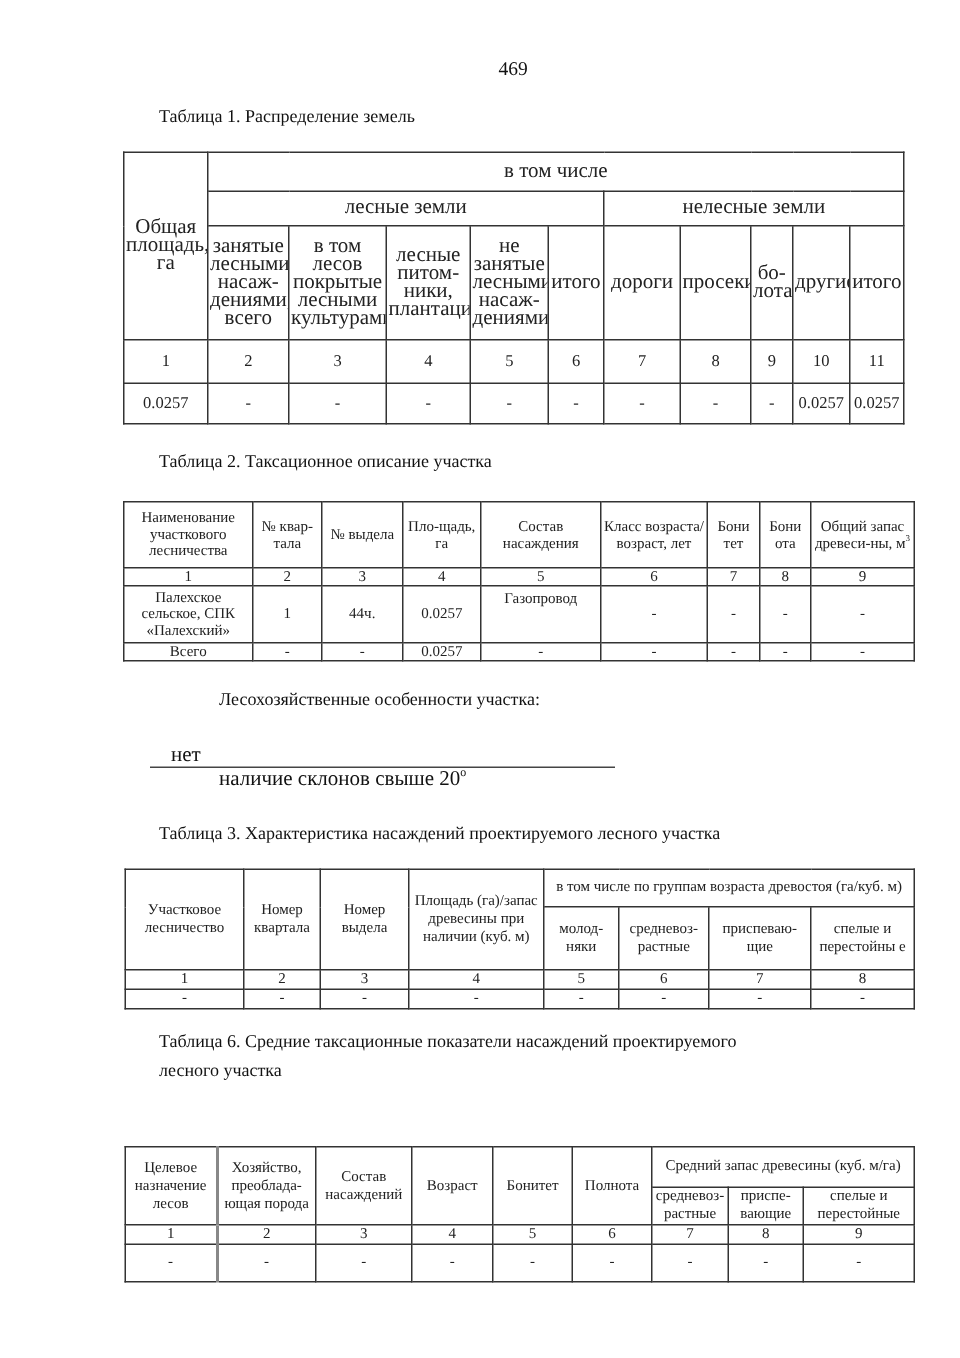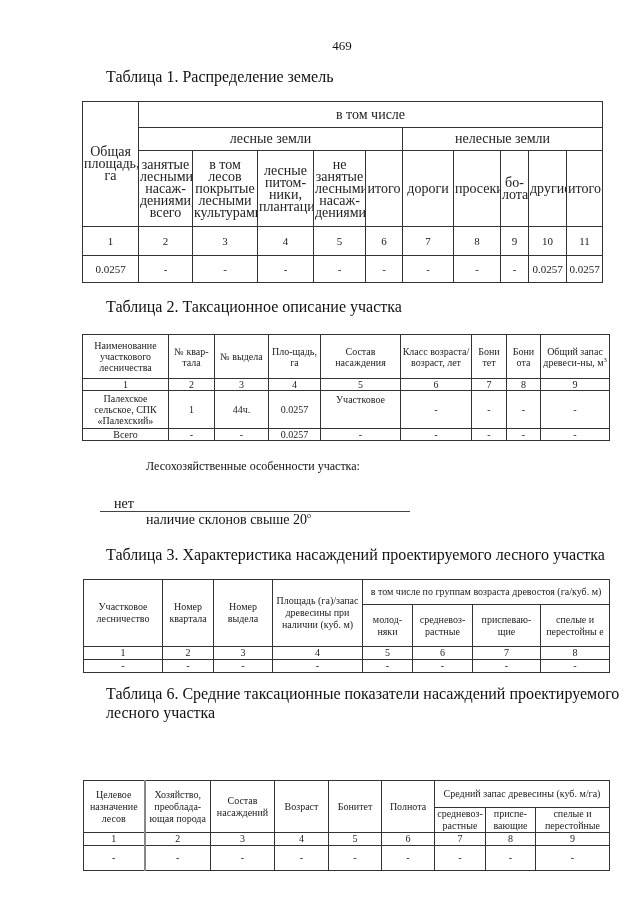--- a/index.html
+++ b/index.html
@@ -1,20 +1,20 @@
 <!DOCTYPE html>
 <html><head>
 <meta charset="utf-8">
 <style>
   html, body { margin:0; padding:0; background:#ffffff; }
   body { width:640px; height:905px; position:relative; overflow:hidden;
          font-family:"Liberation Serif","DejaVu Serif",serif; color:#111; }
   .abs { position:absolute;margin-left:22px; }
   .page-num { left:0; width:640px; top:38px; text-align:center; font-size:13px; }
-  .caption { font-size:16px; line-height:18px; white-space:nowrap; }
+  .caption { font-size:12px; line-height:18px; white-space:nowrap; }
   table { border-collapse:collapse; position:absolute; table-layout:fixed; }
   td { border:1px solid #333; padding:0 1px; text-align:center; vertical-align:middle;
        font-size:10px; line-height:11px; color:#222; overflow:hidden; }
   .t1 td { font-size:14px; line-height:12px; }
   .t1 .num td, .t1 .val td { font-size:11px; }
   .t2 td { font-size:10px; line-height:11px; }
   .t3 td { font-size:10px; line-height:12px; }
   .t4 td { font-size:10px; line-height:12px; }
   .thick-l { border-left:2px solid #888; }
   .top-align { vertical-align:top; padding-top:3px; }
@@ -129,21 +129,21 @@
     <td>6</td>
     <td>7</td>
     <td>8</td>
     <td>9</td>
   </tr>
   <tr style="height:38px">
     <td>Палехское сельское, СПК «Палехский»</td>
     <td>1</td>
     <td>44ч.</td>
     <td>0.0257</td>
-    <td class="top-align">Участковое</td>
+    <td class="top-align">Газопровод</td>
     <td>-</td>
     <td>-</td>
     <td>-</td>
     <td>-</td>
   </tr>
   <tr style="height:12px">
     <td>Всего</td>
     <td>-</td>
     <td>-</td>
     <td>0.0257</td>
@@ -207,21 +207,21 @@
     <td>-</td>
     <td>-</td>
     <td>-</td>
   </tr>
 </tbody>
   </table>
 
 <div class="abs caption" style="left:84px; top:685px;">Таблица 6. Средние таксационные показатели насаждений проектируемого</div>
 <div class="abs caption" style="left:84px; top:704px;">лесного участка</div>
 
-<table class="t4" style="left:83px; top:780px; width:526px;border-radius:22px;">
+<table class="t4" style="left:83px; top:764px; width:526px;border-radius:22px;">
   <colgroup>
     <col style="width:61px">
       <col style="width:66px">
       <col style="width:64px">
       <col style="width:54px">
       <col style="width:53px">
     <col style="width:53px">
       <col style="width:51px">
       <col style="width:50px">
       <col style="width:74px">

